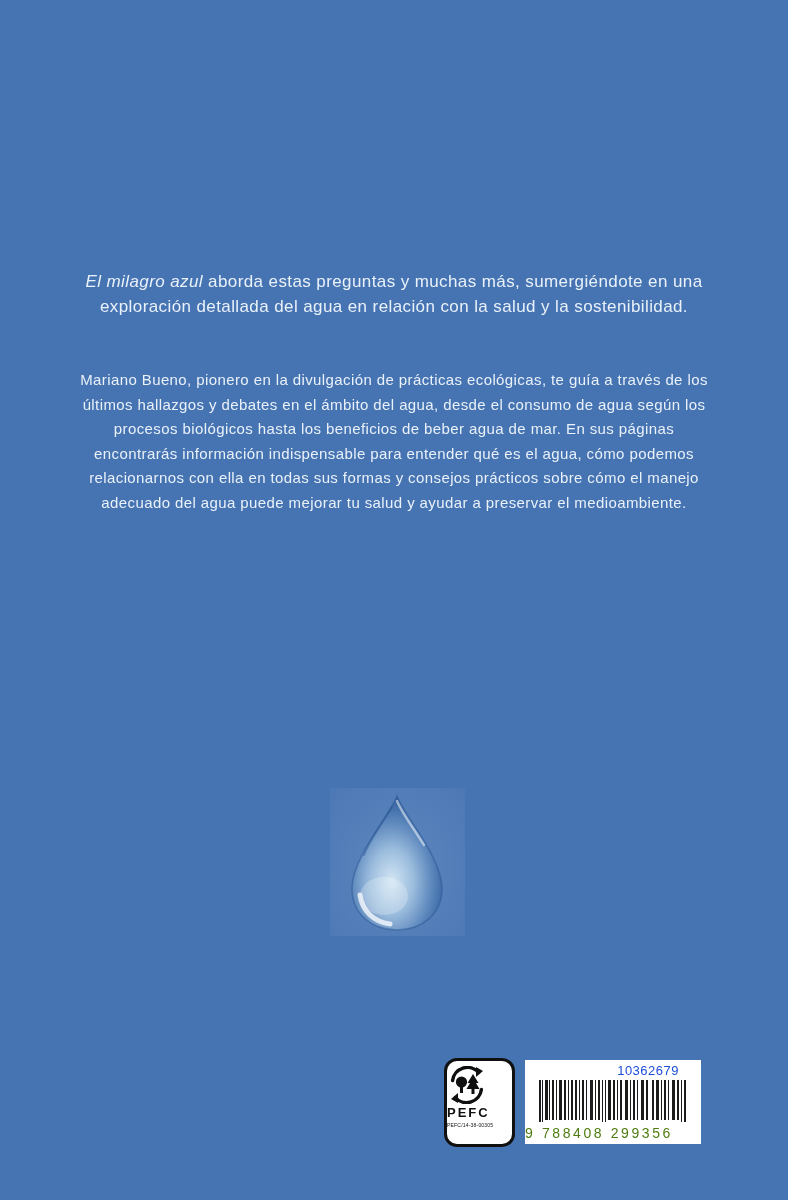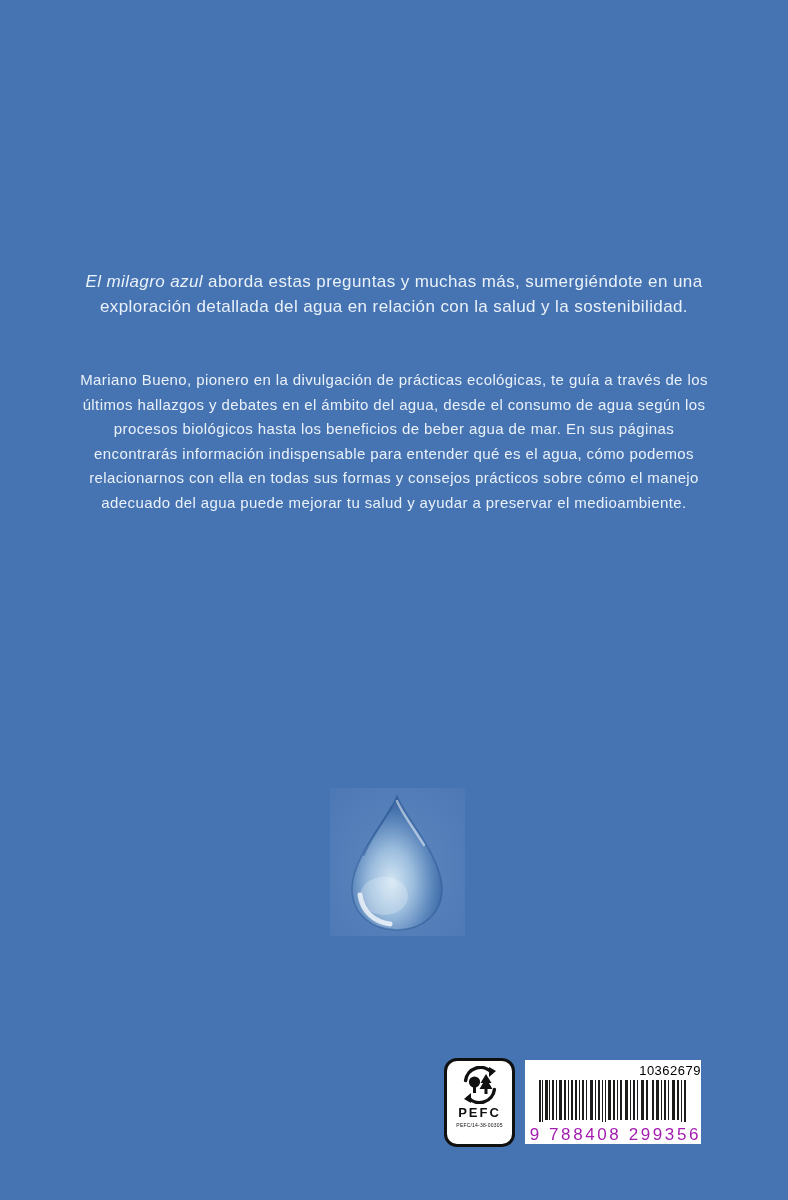--- a/index.html
+++ b/index.html
@@ -70,42 +70,42 @@
   }
   .icon-ig::after {
     content:""; position:absolute; right:1px; top:1px;
     width:2px; height:2px; border-radius:50%; background:#ffffff;
   }
 
   .pefc-box {
     position:absolute; left:444px; top:1058px; width:71px; height:89px;
     background:#ffffff; border:3.5px solid #101010; border-radius:13px;
     box-sizing:border-box; display:flex; flex-direction:column;
-    align-items:center; justify-content:flex-start; padding-top:5px;
+    justify-content:flex-start; padding-top:5px;
   }
   .pefc-name {
     font-size:13px; font-weight:700; color:#101010;
     letter-spacing:2px; margin-top:1px;
   }
   .pefc-code {
     font-size:5px; color:#101010; margin-top:2px; white-space:nowrap;
     letter-spacing:0.2px;
   }
 
   .barcode-box {
     position:absolute; left:525px; top:1060px; width:176px; height:84px;
     background:#ffffff; box-sizing:border-box; padding-top:3px;
   }
   .barcode-number {
-    text-align:right; padding-right:0;
-    font-size:13px; color:#000000; letter-spacing:0.5px; height:16px;
+    text-align:right; padding-right:22px;
+    font-size:13px; color:#1d4ed8; letter-spacing:0.5px; height:16px;
   }
   .bars-wrap { text-align:center; margin-top:1px; }
   .barcode-digits {
-    text-align:right; font-size:17px; color:#a21caf;
+    text-align:left; font-size:14px; color:#4d7c0f;
     letter-spacing:2.6px; margin-top:-1px; white-space:nowrap;
   }
 </style>
 </head>
 <body>
 
 <div class="cover">
 
 
   <p class="para para-intro"><em>El milagro azul</em><span> aborda estas preguntas y muchas más, sumergiéndote en una exploración detallada del agua en relación con la salud y la sostenibilidad.</span></p>

